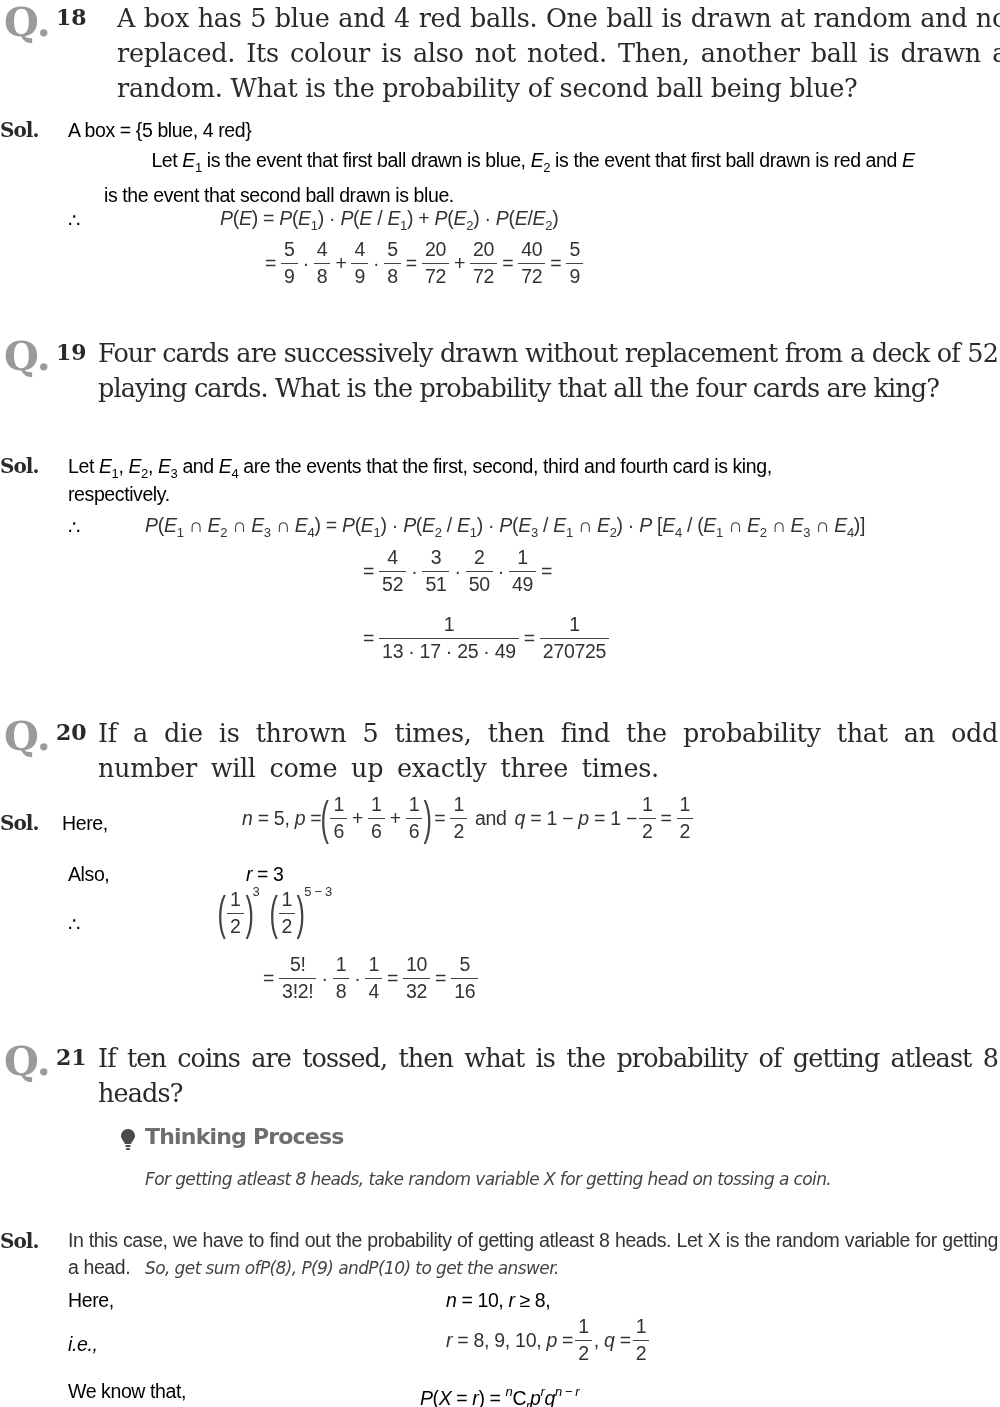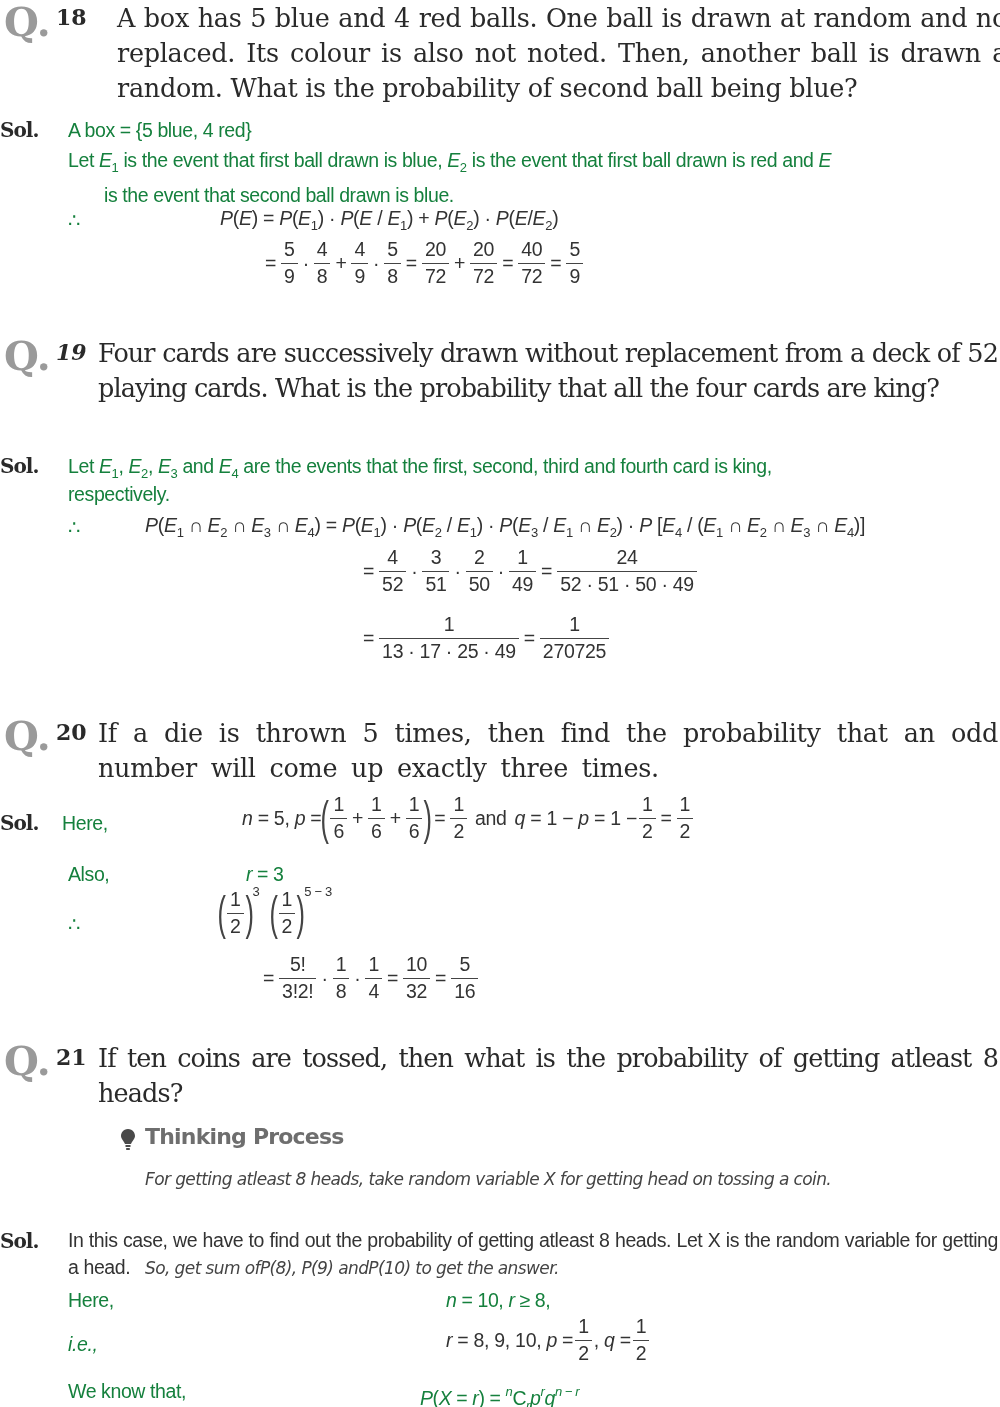--- a/index.html
+++ b/index.html
@@ -6,21 +6,21 @@
   body { width:1000px; height:1407px; position:relative; overflow:hidden; color:#2b2b2b; }
 
   
   .qmark { position:absolute; font-family:"DejaVu Serif", serif; font-weight:bold; font-size:40px; color:#9a9a9a; line-height:1; }
   .qnum { position:absolute; font-family:"DejaVu Serif", serif; font-weight:bold; font-size:22px; color:#2a2a2a; line-height:1; }
   .qtext { position:absolute; left:98px; width:900px; font-family:"DejaVu Serif","Liberation Serif", serif; font-size:25.5px; line-height:35px; color:#2a2a2a; text-align:justify; text-align-last:left; letter-spacing:-0.3px; }
   .qtext.cond { letter-spacing:-0.9px; }
 
   .sol { position:absolute; left:0; font-family:"DejaVu Serif", serif; font-weight:bold; font-size:20px; color:#2a2a2a; letter-spacing:-1px; }
 
-  .txt { position:absolute; font-family:"Liberation Sans", sans-serif; font-size:19.5px; color:#15803d; line-height:27px; white-space:nowrap; letter-spacing:-0.4px; }
+  .txt { position:absolute; font-family:"Liberation Sans", sans-serif; font-size:19.5px; color:#000000; line-height:27px; white-space:nowrap; letter-spacing:-0.4px;text-align:center; }
   .para { position:absolute; font-family:"Liberation Sans", sans-serif; font-size:19.5px; color:#333; line-height:27px; letter-spacing:-0.4px; text-align:justify; text-align-last:left; }
   i, .it { font-style:italic; }
   sub { font-size:13px; vertical-align:-5px; }
   sup { font-size:13px; vertical-align:9px; }
 
   .math { position:absolute; font-family:"Liberation Sans", sans-serif; font-size:19.5px; color:#333; white-space:nowrap; display:flex; align-items:center; letter-spacing:-0.3px; }
   .frac { display:inline-flex; flex-direction:column; align-items:center; vertical-align:middle; margin:0 2px; line-height:1; }
   .frac .num { padding:0 3px 3px 3px; font-size:19.5px; }
   .frac .den { padding:3px 3px 0 3px; border-top:1.2px solid #444; font-size:19.5px; }
   .op { margin:0 3px; }
@@ -90,21 +90,21 @@
     <span class="op">=</span>
     <span class="frac">
         <span class="num">5</span>
         <span class="den">9</span>
       </span>
   </div>
 </div>
 
 <div>
   <span class="qmark" style="left:4px;top:336px;">Q.</span>
-  <span class="qnum" style="left:56px;top:341px;font-style:italic;">19</span>
+  <span class="qnum" style="left:56px;top:341px;">19</span>
   <div class="qtext cond" style="top:336px;">Four cards are successively drawn without replacement from a deck of 52 playing cards. What is the probability that all the four cards are king?</div>
 </div>
 
 <div>
   <span class="sol" style="top:454px;">Sol.</span>
   <div class="txt" style="left:68px;top:453px;">
     Let <i>E</i><sub>1</sub>, <i>E</i><sub>2</sub>, <i>E</i><sub>3</sub> and <i>E</i><sub>4</sub><span> are the events that the first, second, third and fourth card is king,</span>
   </div>
   <div class="txt" style="left:68px;top:481px;">respectively.</div>
   <div class="txt" style="left:68px;top:514px;">∴</div>
@@ -126,24 +126,20 @@
     <span class="frac">
         <span class="num">2</span>
         <span class="den">50</span>
       </span>
     <span class="op">·</span>
     <span class="frac">
         <span class="num">1</span>
         <span class="den">49</span>
       </span>
     <span class="op">=</span>
-    <span class="frac">
-        <span class="num">24</span>
-        <span class="den">52 · 51 · 50 · 49</span>
-      </span>
   </div>
   <div class="math" style="left:360px;top:615px;">
     <span class="op">=</span>
     <span class="frac">
         <span class="num">1</span>
         <span class="den">13 · 17 · 25 · 49</span>
       </span>
     <span class="op">=</span>
     <span class="frac">
         <span class="num">1</span>

